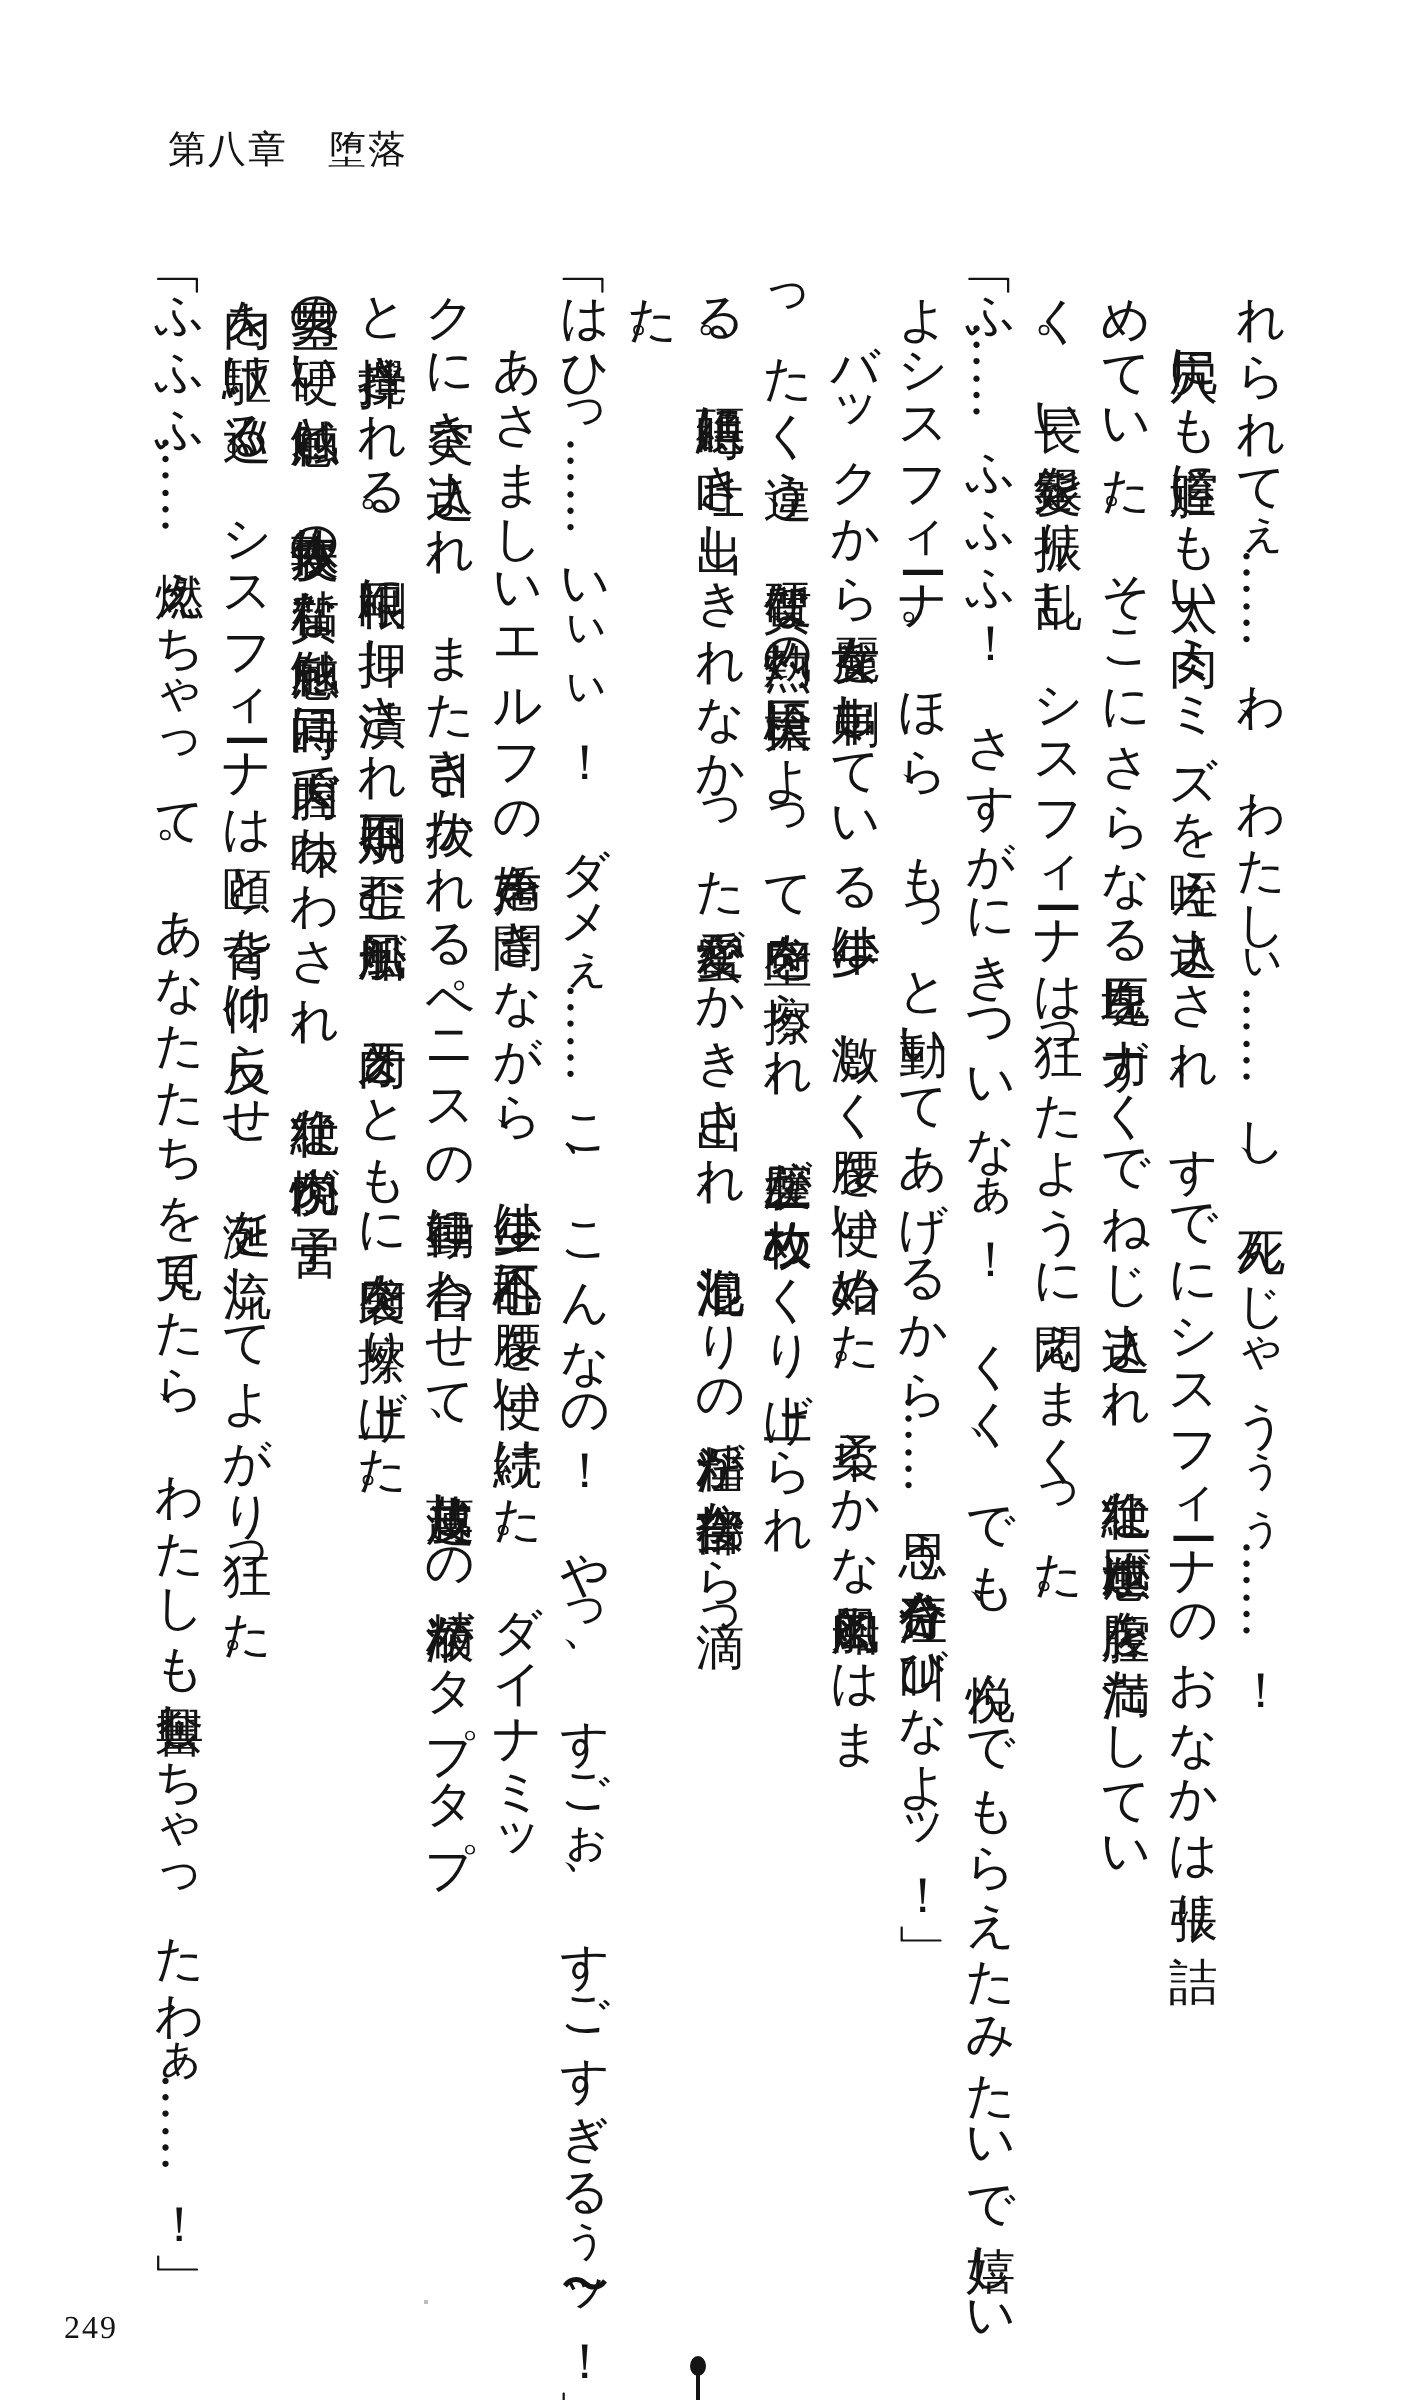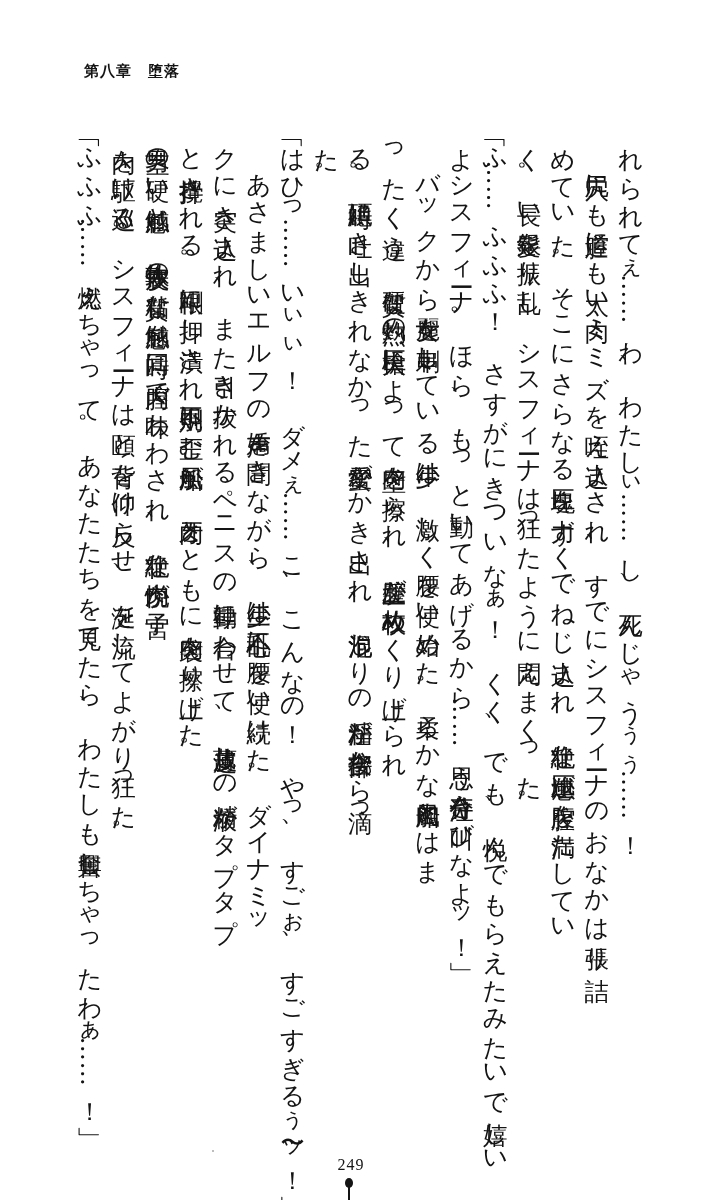--- a/index.html
+++ b/index.html
@@ -12,24 +12,23 @@
     height: 1200px;
     position: relative;
     overflow: hidden;
     font-family: "DejaVu Serif", "Liberation Serif", serif;
     color: #141414;
   }
   .running-head {
     position: absolute;
     left: 84px;
     top: 62px;
-    font-size: 15px;
+    font-size: 19px;
     letter-spacing: 1px;
     white-space: pre;
-    font-weight: bold;
   }
   .text-block {
     position: absolute;
     top: 131px;
     right: 55px;
     width: 570px;
     height: 870px;
     writing-mode: vertical-rl;
     -webkit-writing-mode: vertical-rl;
     font-size: 24.5px;
@@ -39,24 +38,25 @@
   }
   .text-block .line {
     display: block;
     white-space: nowrap;
   }
   .folio {
     position: absolute;
     left: 0;
     right: 0;
     top: 1156px;
-    text-align: center;
+    text-align: left;
     font-family: "Liberation Serif", "DejaVu Serif", serif;
     font-size: 16px;
     letter-spacing: 1px;
+    padding-left: 32px;
   }
   .folio-mark {
     position: absolute;
     left: 345px;
     top: 1178px;
     width: 8px;
     height: 10px;
     border-radius: 50%;
     background: #141414;
   }

